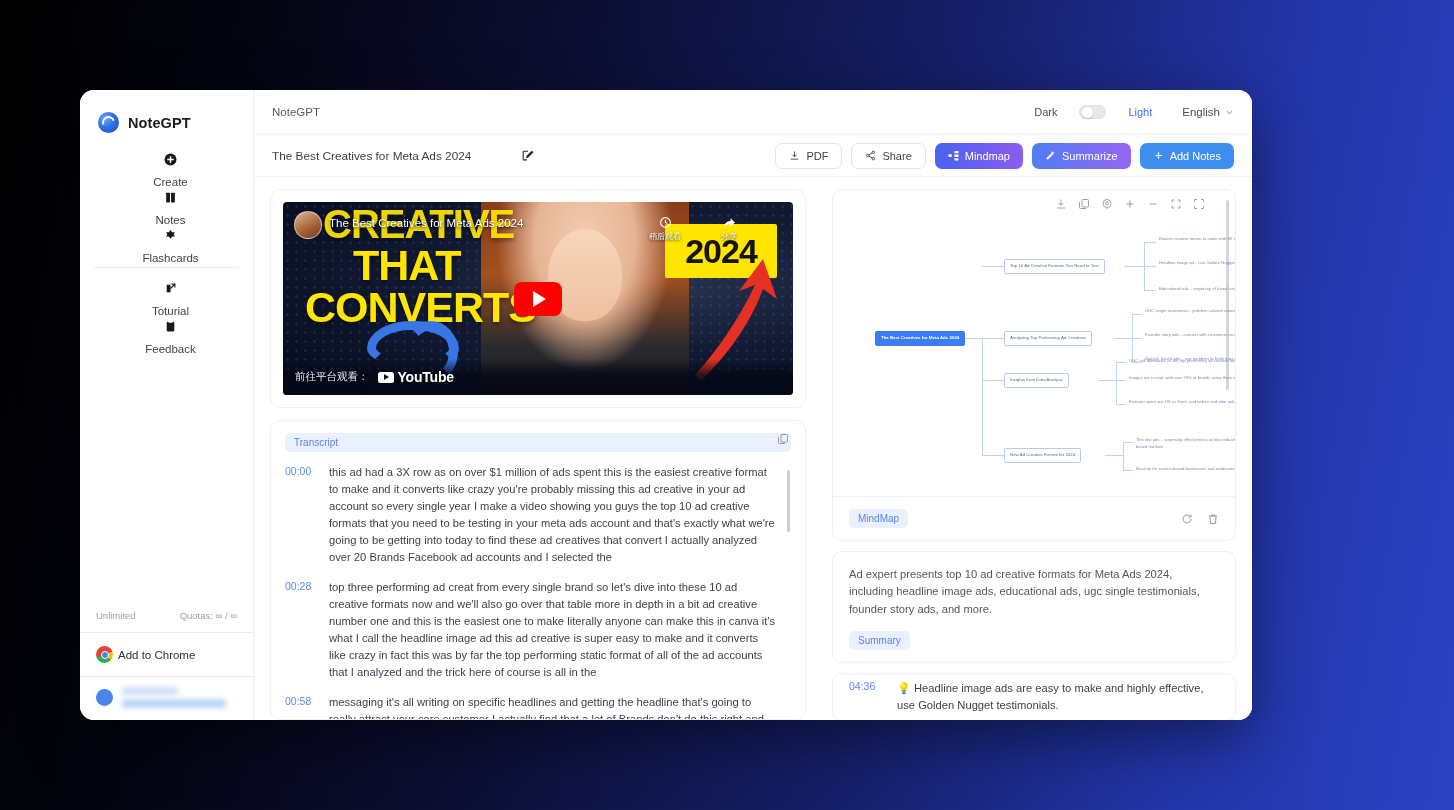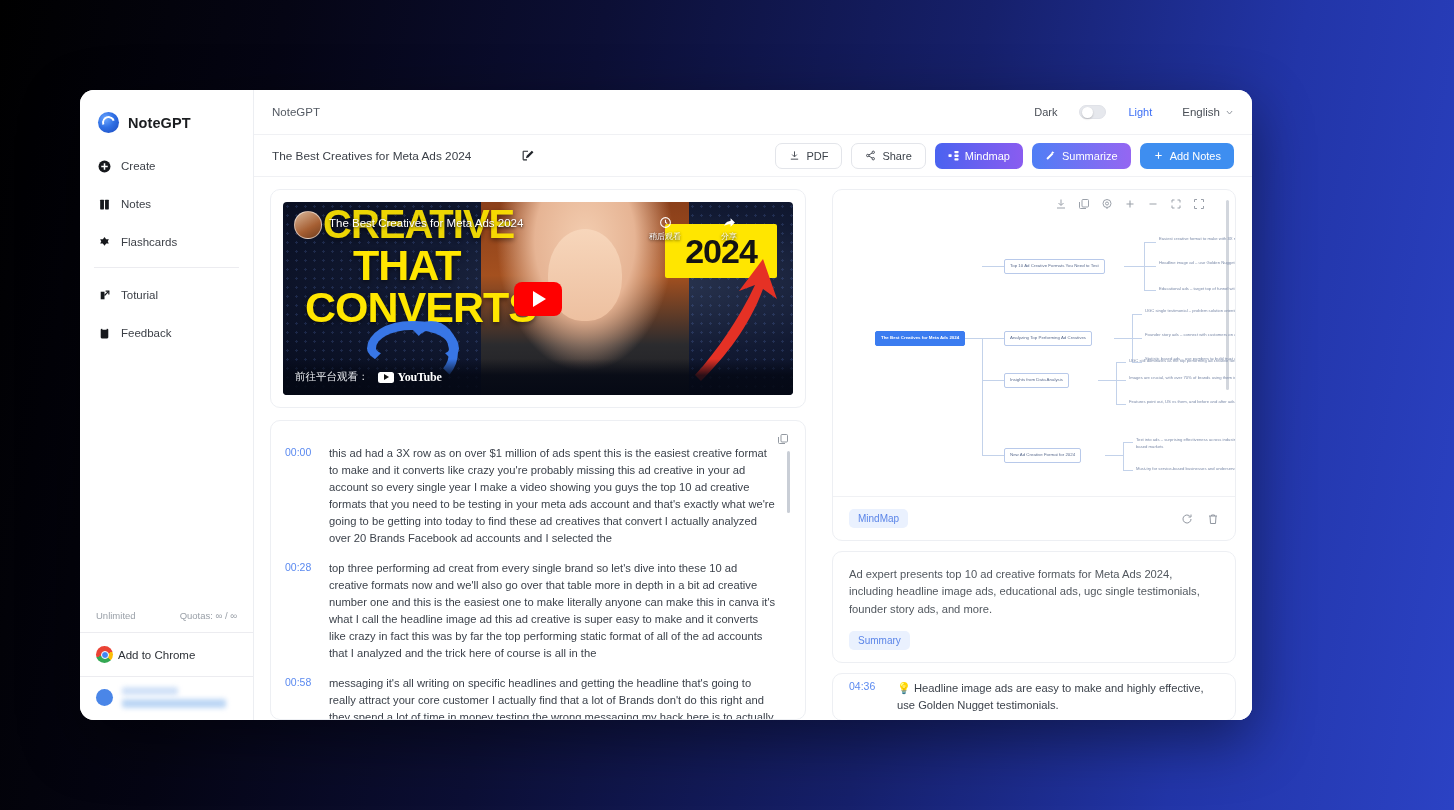--- a/index.html
+++ b/index.html
@@ -42,21 +42,21 @@
     border-radius: 50%;
     border: 2.2px solid #fff; border-right-color: transparent; border-bottom-color: transparent;
     transform: rotate(25deg);
   }
   .brand-name { font-size: 14.5px; font-weight: 700; color: #1b1d20; letter-spacing: .1px; }
 
   .nav-group { padding: 20px 0 0 0; }
   .nav-item {
     display: flex; align-items: center; gap: 10px;
     height: 26px; margin: 0 10px 12px 10px; padding-left: 8px;
-    border-radius: 6px; cursor: pointer;
+    border-radius: 6px; cursor: pointer; flex-direction: column;
   }
   .nav-item .nlabel { font-size: 11.5px; color: #3b3f46; }
   .nav-ico { width: 13px; height: 13px; flex: 0 0 13px; display: flex; align-items: center; justify-content: center; color: #16181c; }
   .nav-ico svg { width: 13px; height: 13px; display: block; }
   .nav-sep { height: 1px; background: #ececf0; margin: 8px 14px 14px 14px; }
 
   .sidebar-bottom { position: absolute; left: 0; right: 0; bottom: 0; }
   .quota-row {
     display: flex; justify-content: space-between; align-items: center;
     padding: 0 16px 11px 16px; font-size: 9.5px; color: #9aa0a8;
@@ -208,21 +208,21 @@
   .corner-share { right: 56px; }
   .vid-footer {
     position: absolute; left: 0; right: 0; bottom: 0; height: 36px;
     background: linear-gradient(180deg, rgba(4,8,20,0) 0%, rgba(4,8,20,.82) 45%, rgba(4,8,20,.92) 100%);
     display: flex; align-items: center; gap: 9px; padding-left: 12px;
   }
   .vid-footer .cn { font-size: 10.5px; color: #e8eaee; }
   .yt-mini { display: inline-flex; align-items: center; gap: 4px; }
   .yt-mini .mbox { width: 16px; height: 11px; background: #fff; border-radius: 2.5px; position: relative; }
   .yt-mini .mbox::after { content:""; position:absolute; left: 6px; top: 2.6px; border-left: 5px solid #111; border-top: 3px solid transparent; border-bottom: 3px solid transparent; }
-  .yt-mini .mtxt { font-size: 12px; font-weight: 700; color: #fff; letter-spacing: -.2px; font-family: Liberation Serif, serif; }
+  .yt-mini .mtxt { font-size: 14px; font-weight: 700; color: #fff; letter-spacing: -.2px; }
 
   
   .transcript-card { flex: 1 1 auto; min-height: 0; padding: 12px 14px 0 14px; position: relative; display: flex; flex-direction: column; }
   .tag {
     display: inline-block; font-size: 10px; color: #5b85e8;
     background: #eaf1fe; border-radius: 5px; padding: 4px 9px;
   }
   .copy-ico { position: absolute; right: 16px; top: 12px; width: 12px; height: 12px; color: #8d939c; cursor: pointer; }
   .copy-ico svg { width: 12px; height: 12px; display: block; }
   .tr-scroll { margin-top: 12px; overflow: hidden; flex: 1 1 auto; padding-right: 14px; position: relative; }
@@ -466,20 +466,21 @@
               <span class="cn">前往平台观看：</span>
               <span class="yt-mini">
                 <span class="mbox"></span>
                 <span class="mtxt">YouTube</span>
               </span>
             </div>
           </div>
         </div>
 
         <div class="card transcript-card">
+          <span class="tag">Transcript</span>
           <span class="copy-ico">
             <svg viewBox="0 0 24 24" fill="none" stroke="currentColor" stroke-width="1.9">
                 <rect x="8" y="3" width="13" height="15" rx="2"></rect>
                 <path d="M16 21H5a2 2 0 0 1-2-2V8"></path>
               </svg>
           </span>
           <div class="tr-scroll">
             <div class="tr-bar"></div>
             <div class="tr-row">
               <span class="tr-time">00:00</span>

